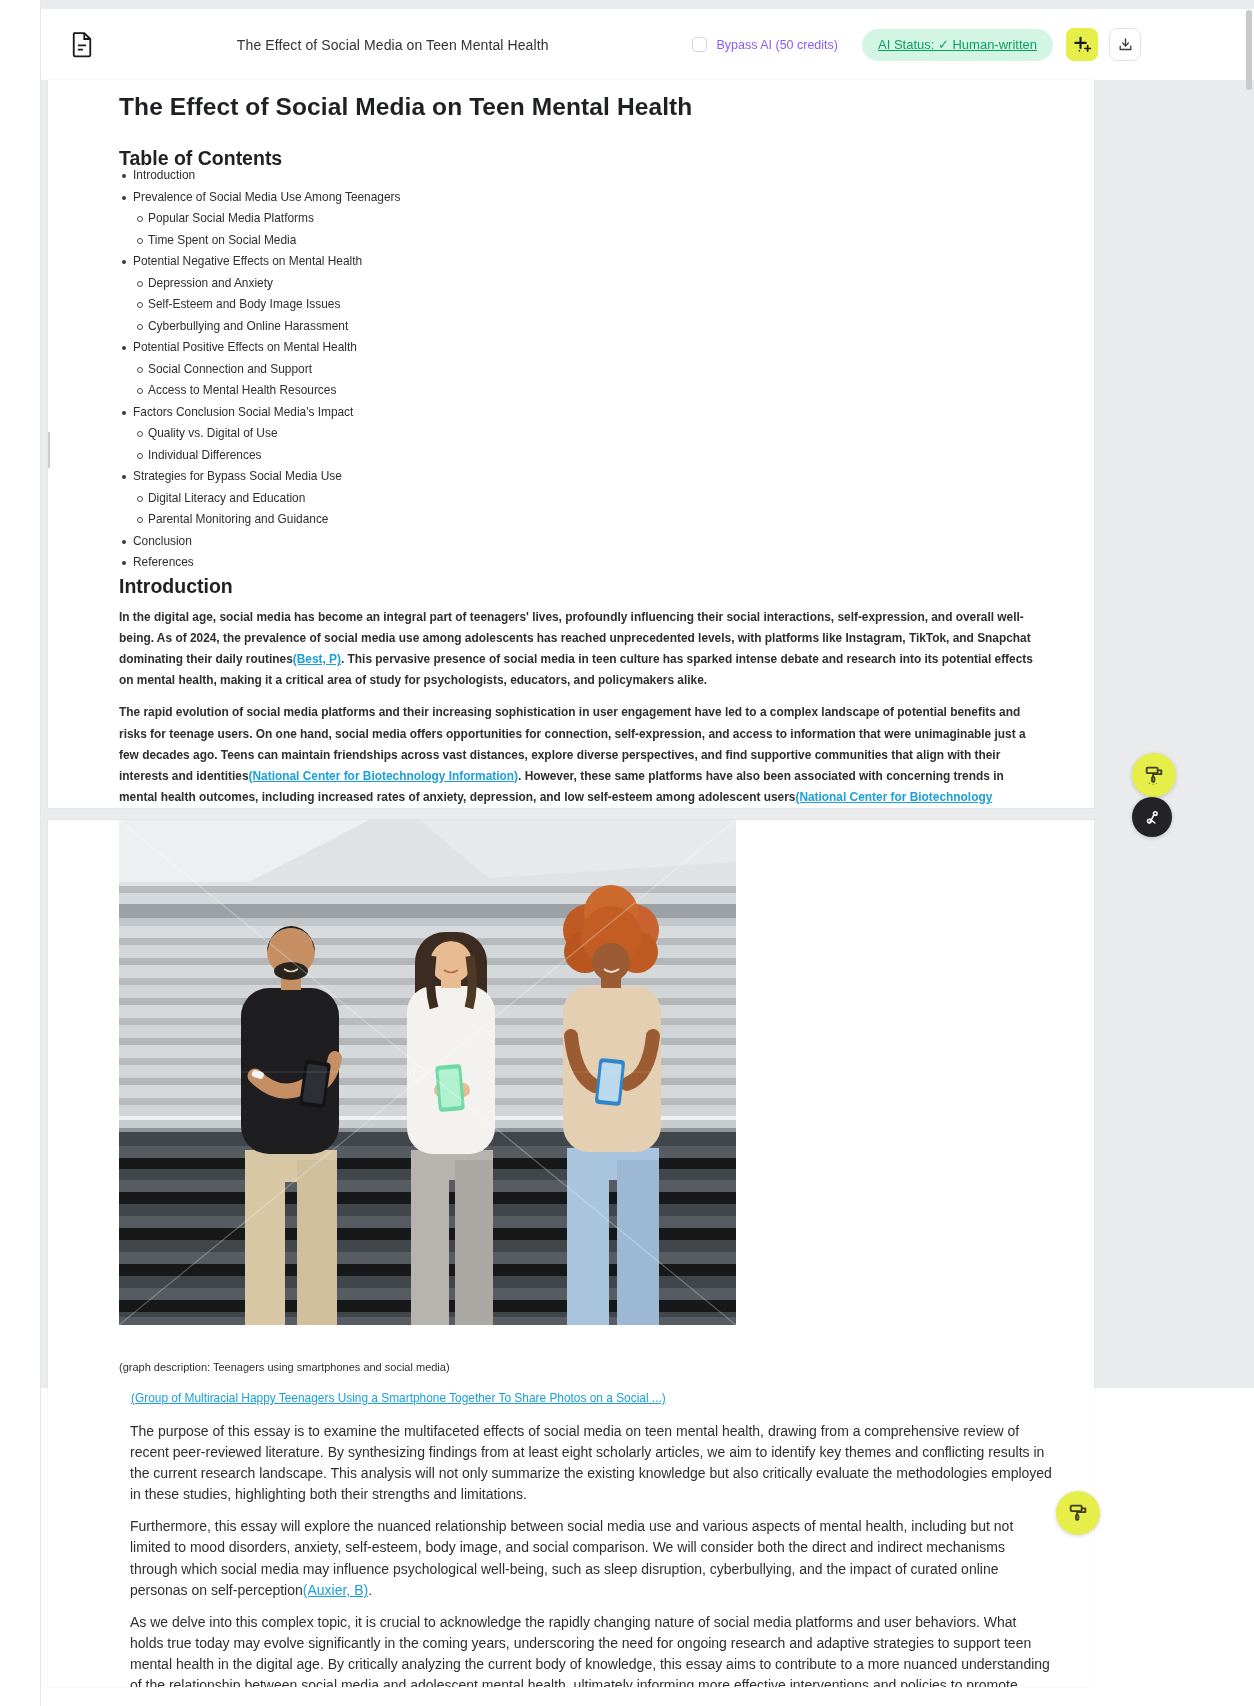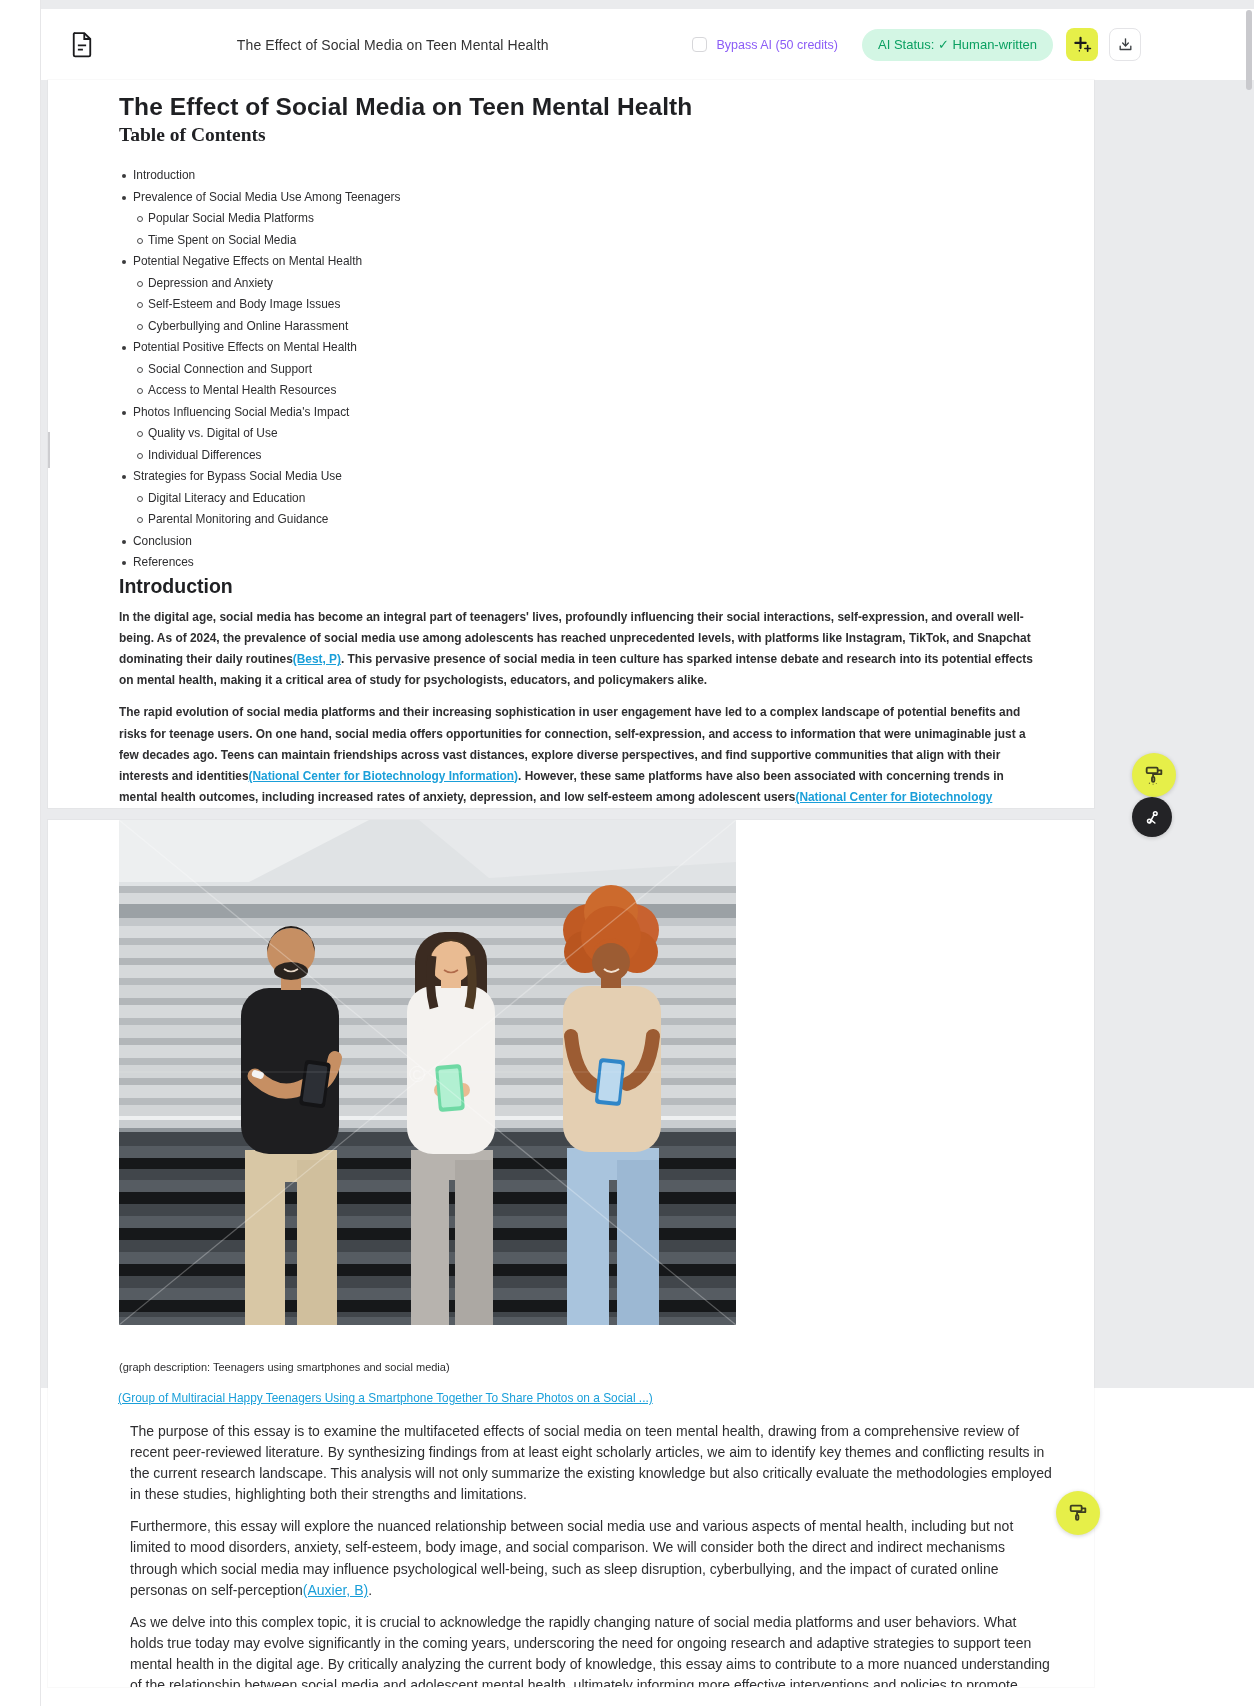--- a/index.html
+++ b/index.html
@@ -12,46 +12,46 @@
   }
   .left-rail{position:absolute;left:0;top:0;width:40px;height:1706px;background:#fff;border-right:1px solid #e6e6e8;}
   .canvas{position:absolute;left:41px;top:0;width:1213px;height:1388px;background:#eaebed;}
   
   .topbar{position:absolute;left:0;top:9px;width:100%;height:71px;background:#fff;display:flex;align-items:center;box-sizing:border-box;padding:0 113px 0 30px;}
   .doc-icon{width:22px;height:27px;flex:0 0 auto;}
   .topbar-title{flex:1;text-align:center;font-size:14px;color:#333;letter-spacing:.1px;}
   .controls{display:flex;align-items:center;flex:0 0 auto;}
   .checkbox{width:15px;height:15px;border:1.5px solid #d7d7da;border-radius:4px;background:#fff;box-sizing:border-box;}
   .bypass-label{font-size:12.5px;color:#8b5cf6;margin-left:9px;white-space:nowrap;}
-  .ai-pill{margin-left:24px;background:#d3f6e4;color:#0aa061;font-size:13px;font-weight:500;height:32px;display:flex;align-items:center;padding:0 16px;border-radius:17px;white-space:nowrap;}
+  .ai-pill{margin-left:24px;background:#d3f6e4;color:#0aa061;font-size:13px;font-weight:500;height:32px;display:flex;align-items:center;padding:0 16px;border-radius:17px;white-space:nowrap;text-decoration:underline;}
   .btn-sq{height:33px;width:32px;border-radius:8px;display:flex;align-items:center;justify-content:center;box-sizing:border-box;}
   .btn-sparkle{margin-left:13px;background:#e6ef49;}
   .btn-download{margin-left:11px;background:#fff;border:1px solid #e4e4e7;}
   
   .page{position:absolute;left:7px;width:1046px;background:#fff;box-shadow:0 0 0 1px rgba(0,0,0,0.025);}
   .page1{top:80px;height:728px;overflow:hidden;}
   .page2{top:820px;height:867px;overflow:hidden;}
   .doc-h1{position:absolute;left:71px;top:13px;margin:0;font-size:24.5px;font-weight:600;color:#1f2023;letter-spacing:.1px;}
   .doc-h2{font-size:19.5px;font-weight:600;color:#202124;margin:0;}
-  .toc-head{position:absolute;left:71px;top:44px;font-family:Liberation Serif, serif;}
+  .toc-head{position:absolute;left:71px;top:67px;}
   .toc{position:absolute;left:71px;top:85px;margin:0;padding:0;list-style:none;font-size:11.9px;color:#2e2e30;}
   .toc li{line-height:21.5px;position:relative;}
   .toc li.l1{padding-left:14px;}
   .toc li.l1::before{content:"";position:absolute;left:3px;top:9px;width:4px;height:4px;border-radius:50%;background:#3a3a3c;}
   .toc li.l2{padding-left:29px;}
   .toc li.l2::before{content:"";position:absolute;left:18px;top:8px;width:4px;height:4px;border-radius:50%;border:1px solid #4a4a4c;background:transparent;}
   .doc-body{position:absolute;left:71px;top:496px;width:922px;font-size:11.9px;line-height:21.1px;}
   .doc-body .doc-h2{margin-bottom:10px;}
   .doc-body p{margin:0 0 11px;font-weight:bold;}
   a.doclink{color:#1a9fd9;text-decoration:underline;cursor:pointer;}
   .edge-mark{position:absolute;left:0;top:352px;width:2px;height:36px;background:#cdcdd0;}
   
   .photo{position:absolute;left:71px;top:0;width:617px;height:505px;display:block;}
   .fig-caption{position:absolute;left:71px;top:541px;font-size:11px;color:#2e2e30;}
-  .fig-source{position:absolute;left:70px;top:571px;font-size:11.9px;}
+  .fig-source{position:absolute;left:83px;top:571px;font-size:11.9px;}
   .body2{position:absolute;left:82px;top:601px;width:922px;font-size:14px;line-height:21.1px;}
   .body2 p{margin:0 0 11px;}
   
   .fab{position:absolute;border-radius:50%;display:flex;align-items:center;justify-content:center;box-shadow:0 1px 4px rgba(0,0,0,.18);}
   .fab-yellow{width:44px;height:44px;background:#e6ef49;}
   .fab-black{width:40px;height:40px;background:#232326;}
   .fab1{left:1091px;top:753px;}
   .fab2{left:1091px;top:797px;}
   .fab3{left:1015px;top:1491px;}
   .scroll-thumb{position:absolute;right:2px;top:10px;width:6px;height:80px;border-radius:3px;background:#c9c9cd;}
@@ -99,21 +99,21 @@
       <li class="l1">Prevalence of Social Media Use Among Teenagers</li>
       <li class="l2">Popular Social Media Platforms</li>
       <li class="l2">Time Spent on Social Media</li>
       <li class="l1">Potential Negative Effects on Mental Health</li>
       <li class="l2">Depression and Anxiety</li>
       <li class="l2">Self-Esteem and Body Image Issues</li>
       <li class="l2">Cyberbullying and Online Harassment</li>
       <li class="l1">Potential Positive Effects on Mental Health</li>
       <li class="l2">Social Connection and Support</li>
       <li class="l2">Access to Mental Health Resources</li>
-      <li class="l1">Photos Influencing Social Media's Impact</li>
+      <li class="l1">Factors Conclusion Social Media's Impact</li>
       <li class="l2">Quality vs. Digital of Use</li>
       <li class="l2">Individual Differences</li>
       <li class="l1">Strategies for Bypass Social Media Use</li>
       <li class="l2">Digital Literacy and Education</li>
       <li class="l2">Parental Monitoring and Guidance</li>
       <li class="l1">Conclusion</li>
       <li class="l1">References</li>
     </ul>
     <div class="edge-mark"></div>
     <div class="doc-body">

